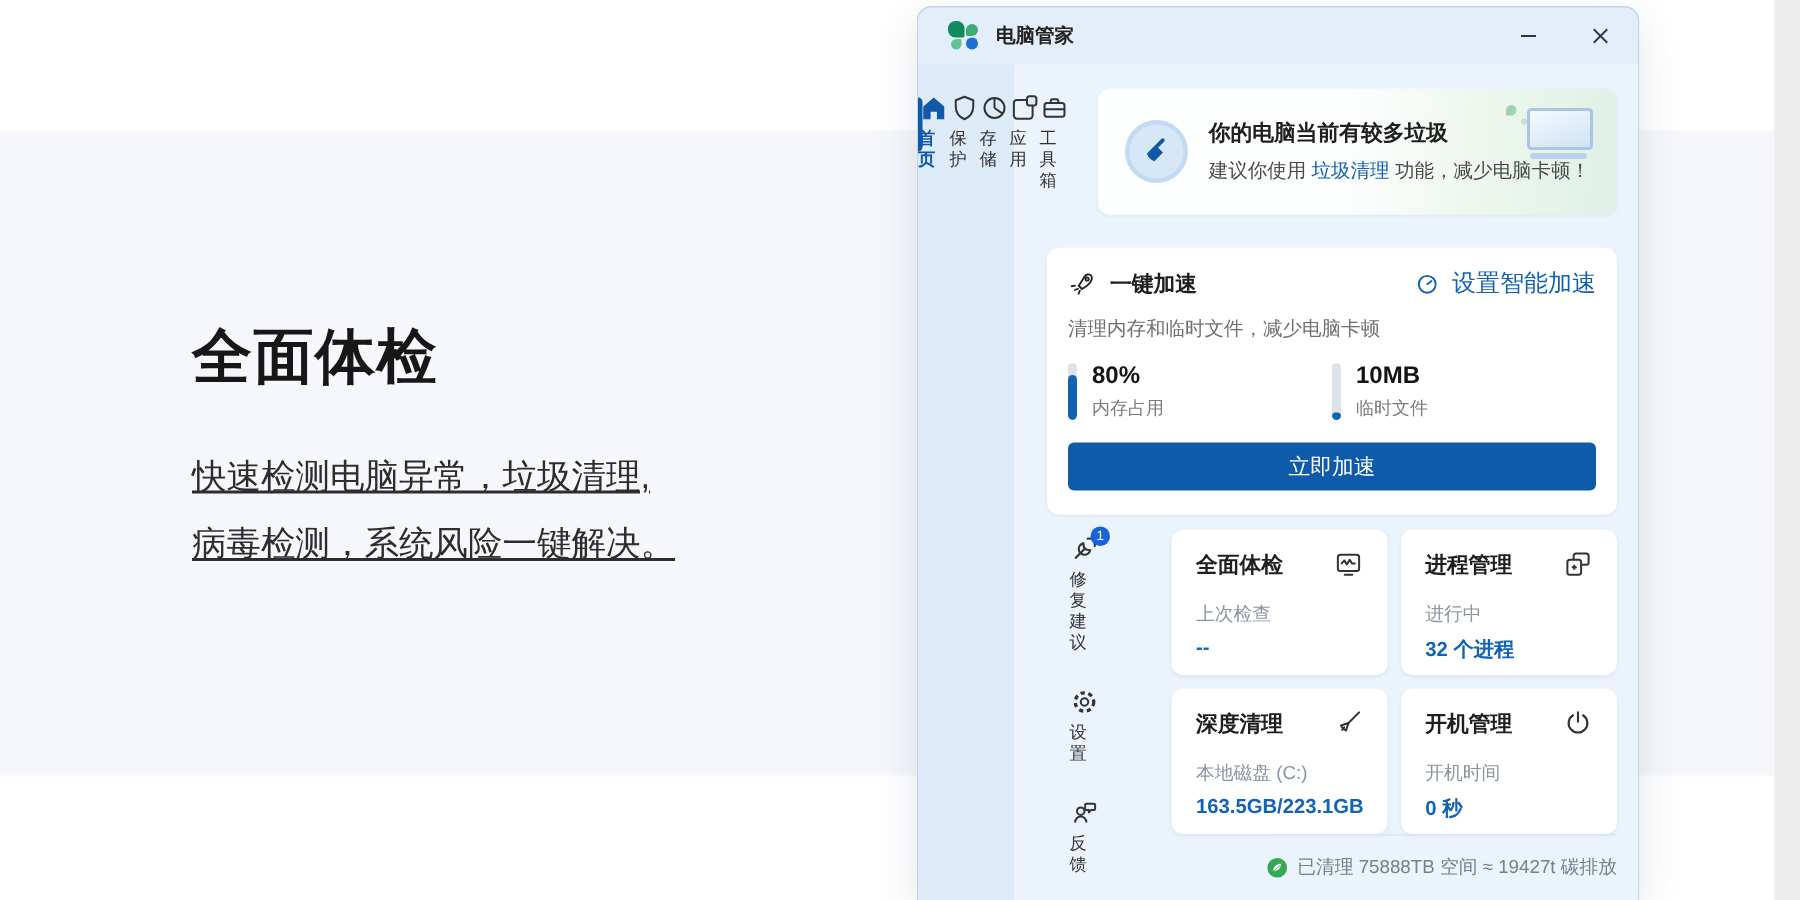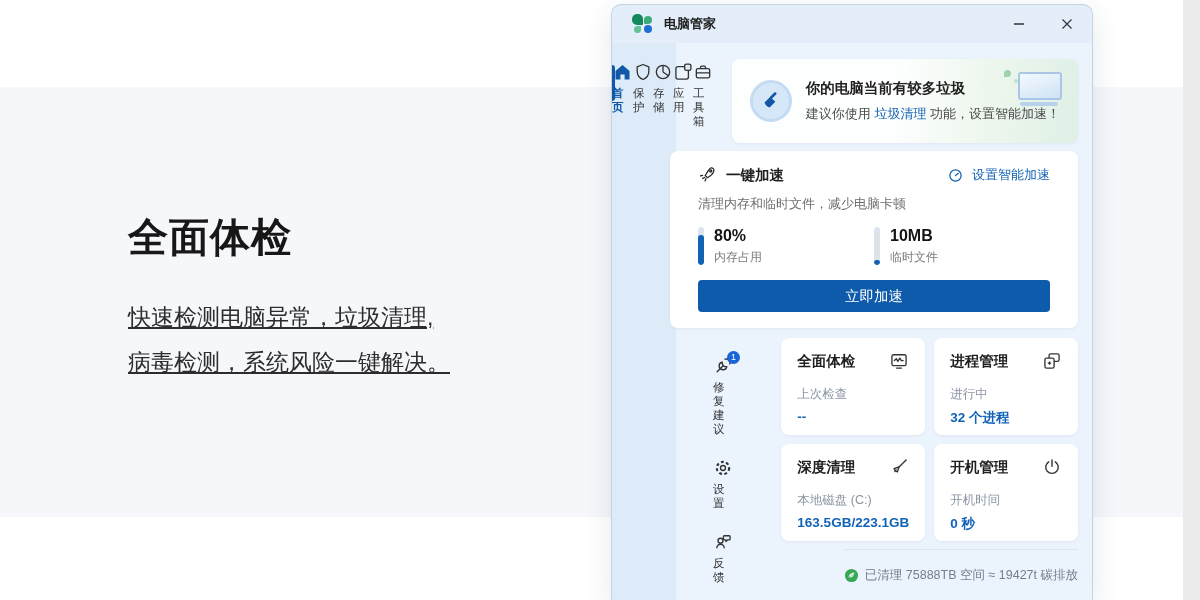--- a/index.html
+++ b/index.html
@@ -56,25 +56,25 @@
   .banner-texts { margin-left:14px; }
   .banner-title { font-size:14.5px; font-weight:bold; color:#1f1f1f; }
   .banner-sub { margin-top:7px; font-size:13px; color:#4a4a4a; }
   .banner-link { color:#1262b4; cursor:pointer; }
   .banner-illus { position:absolute; right:14px; top:5px; width:66px; height:50px; }
   .illus-monitor { position:absolute; right:2px; top:8px; width:44px; height:28px; background:linear-gradient(160deg,#f4faff,#cfe2f5); border:2px solid #a9c6e6; border-radius:3px; }
   .illus-base { position:absolute; right:6px; top:38px; width:38px; height:4px; background:#b9d2ec; border-radius:2px; }
   .illus-dot1 { position:absolute; left:6px; top:6px; width:7px; height:7px; border-radius:50% 50% 50% 0; background:#9ed3ae; }
   .illus-dot2 { position:absolute; left:16px; top:15px; width:4px; height:4px; border-radius:50%; background:#bfe2ca; }
 
-  .accel-card { margin-top:8px; background:#fff; border-radius:8px; padding:14px 28px 16px; }
+  .accel-card { margin-top:22px; background:#fff; border-radius:8px; padding:14px 14px 16px; }
   .accel-head { display:flex; align-items:center; }
   .accel-title-wrap { display:flex; align-items:center; gap:8px; }
   .accel-title { font-size:14.5px; font-weight:bold; color:#1f1f1f; }
-  .smart-link { margin-left:auto; display:flex; align-items:center; gap:9px; color:#1262b4; font-size:13px; cursor:pointer; }
+  .smart-link { margin-left:auto; display:flex; align-items:center; gap:9px; color:#1262b4; font-size:16px; cursor:pointer; }
   .accel-desc { margin-top:10px; font-size:13px; color:#6f6f6f; }
   .stats-row { margin-top:14px; display:flex; }
   .stat { display:flex; align-items:flex-start; width:176px; }
   .bar-track { position:relative; width:6px; height:38px; border-radius:3px; background:#dde3ea; overflow:hidden; }
   .bar-fill { position:absolute; bottom:0; left:0; width:100%; background:#1262b4; border-radius:3px; }
   .stat-text { margin-left:10px; }
   .stat-value { font-size:16px; font-weight:bold; color:#141414; }
   .stat-label { margin-top:4px; font-size:12px; color:#7b7b7b; }
   .accel-btn { margin-top:14px; width:100%; height:32px; border:none; border-radius:4px; background:#0e5bac; color:#fff; font-size:14.5px; font-family:inherit; cursor:pointer; }
 
@@ -219,21 +219,21 @@
 
       <div class="banner card-shadow">
         <span class="banner-icon">
           <svg width="22" height="22" viewBox="0 0 24 24" fill="#1158a7">
               <rect x="13" y="1.5" width="2.8" height="9" rx="1.4" transform="rotate(45 14.4 6)"></rect>
               <path d="M5 13.5 l6.2-6.2 5.5 5.5 -6.2 6.2 a8 8 0 0 1-5.5-5.5z"></path>
             </svg>
         </span>
         <span class="banner-texts">
           <div class="banner-title">你的电脑当前有较多垃圾</div>
-          <div class="banner-sub"><span>建议你使用 </span><span class="banner-link">垃圾清理</span><span> 功能，设置智能加速！</span></div>
+          <div class="banner-sub"><span>建议你使用 </span><span class="banner-link">垃圾清理</span><span> 功能，减少电脑卡顿！</span></div>
         </span>
         <span class="banner-illus">
           <i class="illus-dot1"></i>
             <i class="illus-dot2"></i>
           <i class="illus-monitor"></i>
             <i class="illus-base"></i>
         </span>
       </div>
 
       <div class="accel-card card-shadow">

